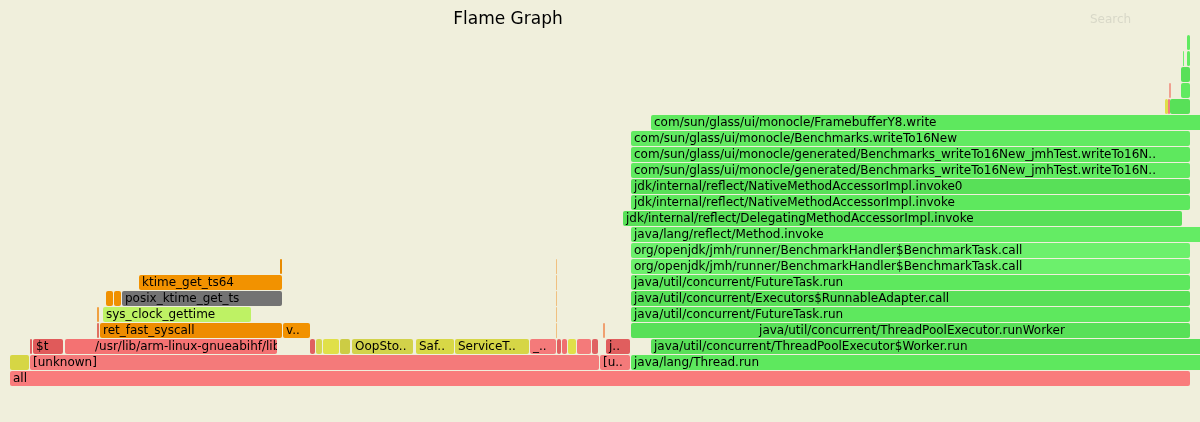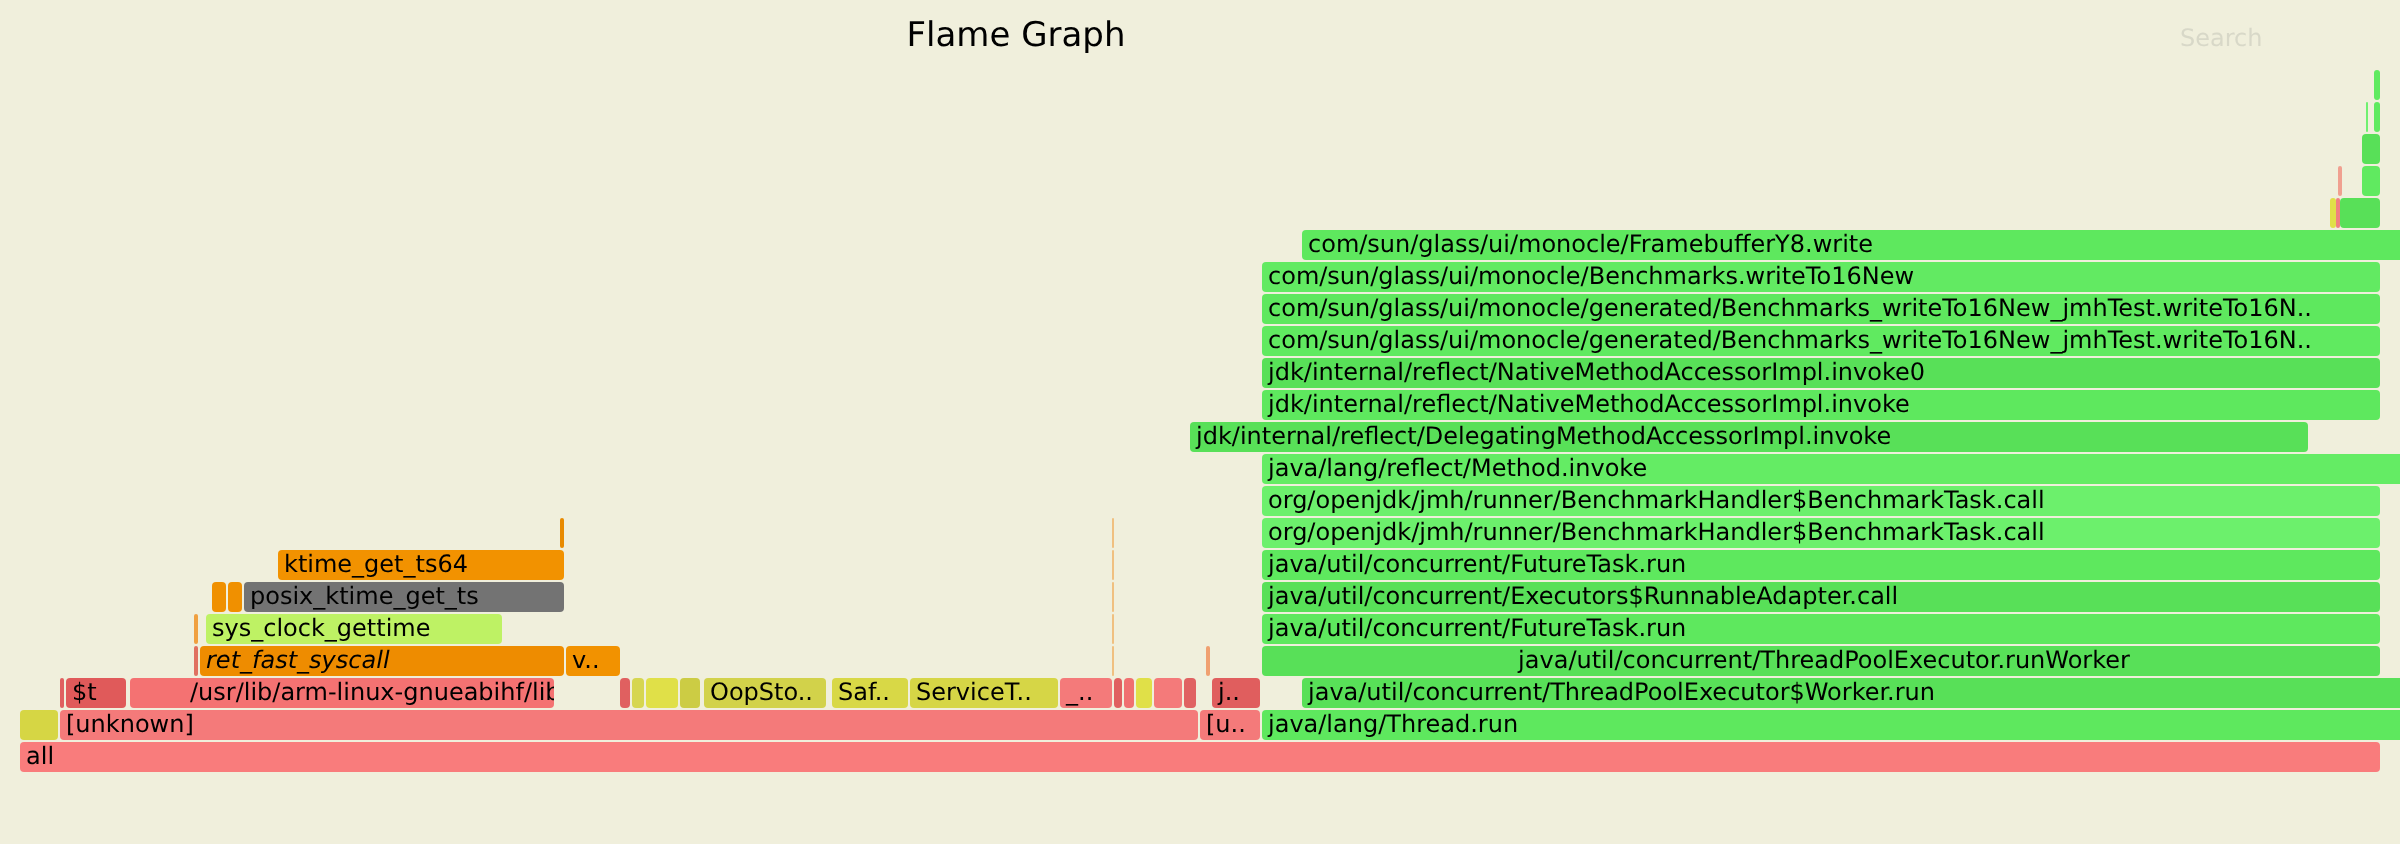--- a/index.html
+++ b/index.html
@@ -31,38 +31,38 @@
     <div class="fr" style="left: 455px; top: 339px; width: 74px; background: rgb(214, 214, 70);">ServiceT..</div>
     <div class="fr" style="left: 530px; top: 339px; width: 26px; background: rgb(244, 122, 122);">_..</div>
     <div class="fr" style="left: 557px; top: 339px; width: 4px; background: rgb(224, 96, 96); padding-left: 0px;"></div>
     <div class="fr" style="left: 562px; top: 339px; width: 5px; background: rgb(240, 112, 112); padding-left: 0px;"></div>
     <div class="fr" style="left: 568px; top: 339px; width: 8px; background: rgb(224, 224, 72);"></div>
     <div class="fr" style="left: 577px; top: 339px; width: 14px; background: rgb(244, 122, 122);"></div>
     <div class="fr" style="left: 592px; top: 339px; width: 6px; background: rgb(224, 98, 98);"></div>
     <div class="fr" style="left: 606px; top: 339px; width: 24px; background: rgb(224, 94, 94);">j..</div>
     <div class="fr" style="left: 631px; top: 339px; width: 559px; background: rgb(88, 224, 88); margin-left: 20px;">java/util/concurrent/ThreadPoolExecutor$Worker.run</div>
     <div class="fr" style="left: 97px; top: 323px; width: 2px; background: rgb(224, 112, 96); padding-left: 0px;"></div>
-    <div class="fr" style="left: 100px; top: 323px; width: 182px; background: rgb(238, 140, 0); font-style: italic;">ret_fast_syscall</div>
+    <div class="fr" style="left: 100px; top: 323px; width: 182px; background: rgb(238, 140, 0);">ret_fast_syscall</div>
     <div class="fr" style="left: 283px; top: 323px; width: 27px; background: rgb(242, 146, 0);">v..</div>
     <div class="fr" style="left: 603px; top: 323px; width: 2px; background: rgb(240, 160, 112); padding-left: 0px;"></div>
     <div class="fr" style="left: 631px; top: 323px; width: 559px; background: rgb(88, 224, 88); text-align: center;">java/util/concurrent/ThreadPoolExecutor.runWorker</div>
     <div class="fr" style="left: 97px; top: 307px; width: 2px; background: rgb(240, 160, 64); padding-left: 0px;"></div>
     <div class="fr" style="left: 103px; top: 307px; width: 148px; background: #bef264;">sys_clock_gettime</div>
     <div class="fr" style="left: 631px; top: 307px; width: 559px; background: rgb(94, 232, 94);">java/util/concurrent/FutureTask.run</div>
     <div class="fr" style="left: 106px; top: 291px; width: 7px; background: rgb(240, 144, 0);"></div>
     <div class="fr" style="left: 114px; top: 291px; width: 7px; background: rgb(240, 144, 0);"></div>
     <div class="fr" style="left: 122px; top: 291px; width: 160px; background: #737373;">posix_ktime_get_ts</div>
     <div class="fr" style="left: 631px; top: 291px; width: 559px; background: rgb(88, 224, 88);">java/util/concurrent/Executors$RunnableAdapter.call</div>
     <div class="fr" style="left: 139px; top: 275px; width: 143px; background: rgb(242, 146, 0);">ktime_get_ts64</div>
     <div class="fr" style="left: 631px; top: 275px; width: 559px; background: rgb(94, 232, 94);">java/util/concurrent/FutureTask.run</div>
     <div class="fr" style="left: 280px; top: 259px; width: 2px; background: rgb(232, 138, 0); padding-left: 0px;"></div>
     <div class="fr" style="left: 631px; top: 259px; width: 559px; background: rgb(108, 240, 108);">org/openjdk/jmh/runner/BenchmarkHandler$BenchmarkTask.call</div>
     <div class="fr" style="left: 631px; top: 243px; width: 559px; background: rgb(108, 240, 108);">org/openjdk/jmh/runner/BenchmarkHandler$BenchmarkTask.call</div>
     <div class="fr" style="left: 631px; top: 227px; width: 664px; background: rgb(100, 236, 100);">java/lang/reflect/Method.invoke</div>
-    <div class="fr" style="left: 595px; top: 211px; width: 559px; background: rgb(88, 224, 88);">jdk/internal/reflect/DelegatingMethodAccessorImpl.invoke</div>
+    <div class="fr" style="left: 623px; top: 211px; width: 559px; background: rgb(88, 224, 88);">jdk/internal/reflect/DelegatingMethodAccessorImpl.invoke</div>
     <div class="fr" style="left: 631px; top: 195px; width: 559px; background: rgb(94, 232, 94);">jdk/internal/reflect/NativeMethodAccessorImpl.invoke</div>
     <div class="fr" style="left: 631px; top: 179px; width: 559px; background: rgb(88, 224, 88);">jdk/internal/reflect/NativeMethodAccessorImpl.invoke0</div>
     <div class="fr" style="left: 631px; top: 163px; width: 559px; background: rgb(96, 234, 96);">com/sun/glass/ui/monocle/generated/Benchmarks_writeTo16New_jmhTest.writeTo16N..</div>
     <div class="fr" style="left: 631px; top: 147px; width: 559px; background: rgb(94, 232, 94);">com/sun/glass/ui/monocle/generated/Benchmarks_writeTo16New_jmhTest.writeTo16N..</div>
     <div class="fr" style="left: 631px; top: 131px; width: 559px; background: rgb(98, 234, 98);">com/sun/glass/ui/monocle/Benchmarks.writeTo16New</div>
     <div class="fr" style="left: 631px; top: 115px; width: 559px; background: rgb(94, 232, 94); margin-left: 20px;">com/sun/glass/ui/monocle/FramebufferY8.write</div>
     <div class="fr" style="left: 1165px; top: 99px; width: 3px; background: rgb(224, 224, 72); padding-left: 0px;"></div>
     <div class="fr" style="left: 1168px; top: 99px; width: 2px; background: rgb(240, 128, 128); padding-left: 0px;"></div>
     <div class="fr" style="left: 1170px; top: 99px; width: 20px; background: rgb(88, 224, 88);"></div>
     <div class="fr" style="left: 1169px; top: 83px; width: 2px; background: rgb(240, 160, 144); padding-left: 0px;"></div>

